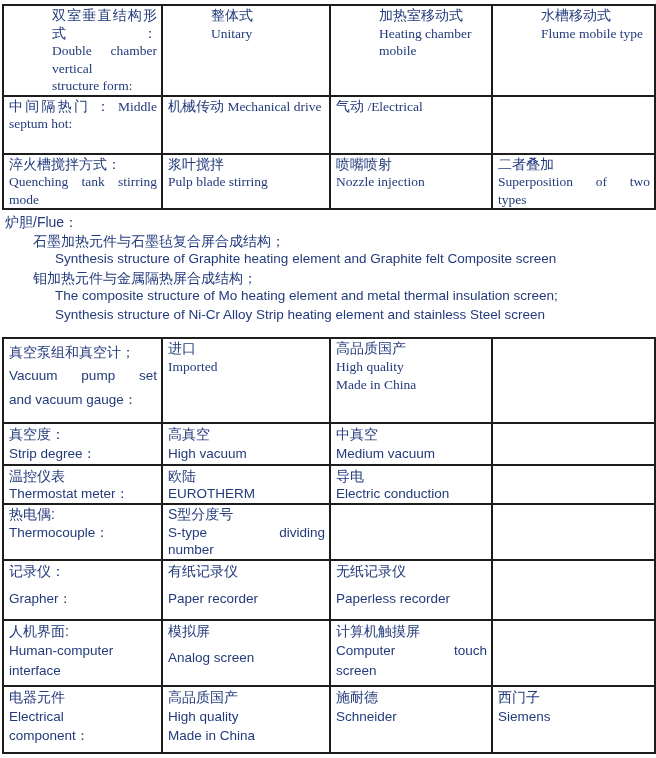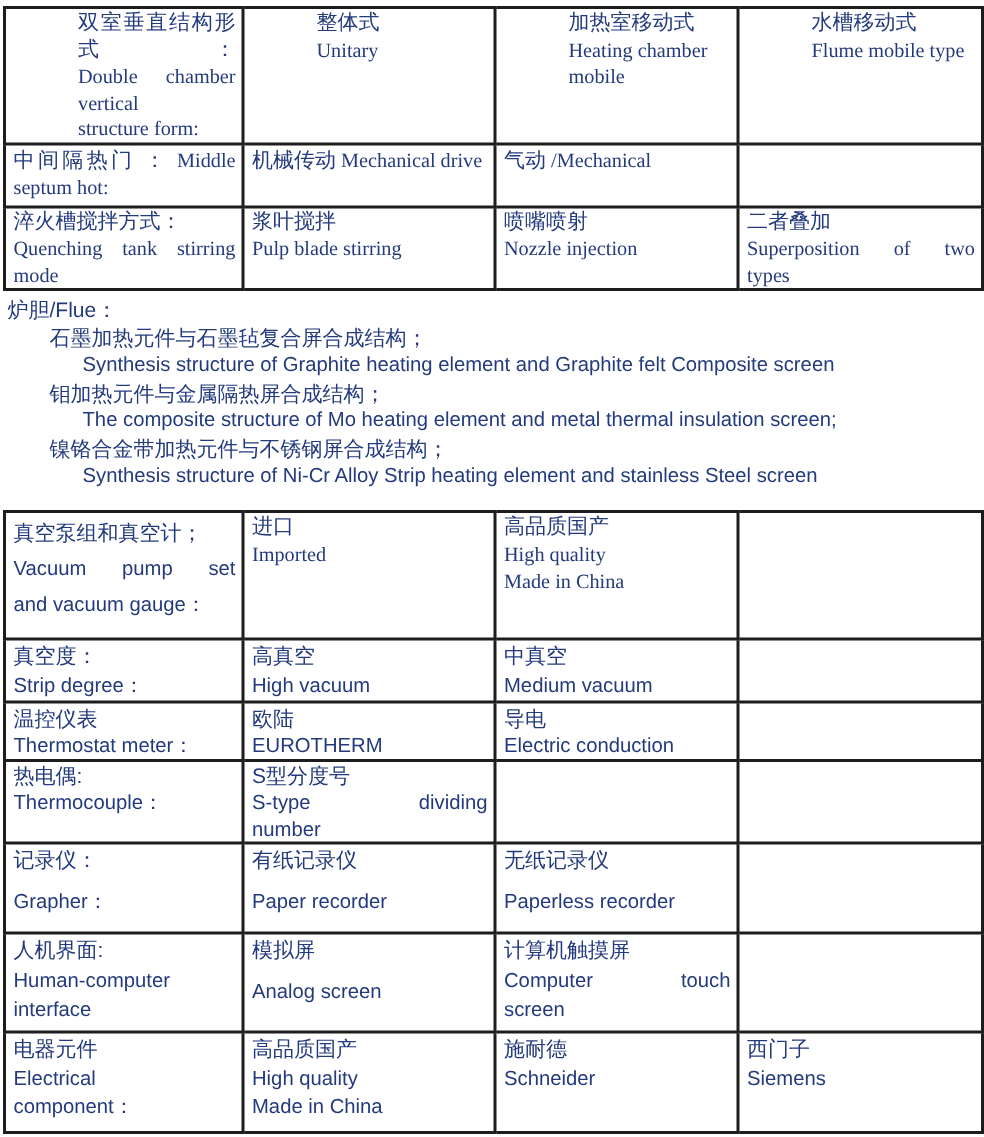--- a/index.html
+++ b/index.html
@@ -31,21 +31,21 @@
   }
   col.c1 { width: 159px; }
   col.c2 { width: 168px; }
   col.c3 { width: 162px; }
   col.c4 { width: 163px; }
 
   
   .tt { margin-top: 4px; font-family: "Liberation Serif", serif; font-size: 13.5px; line-height: 17.5px; }
   .tt .zh { font-size: 14px; }
   .tt tr.r0 td { height: 53px; padding-left: 48px; }
-  .tt tr.r1 td { height: 42px; }
+  .tt tr.r1 td { height: 58px; }
   .tt tr.r2 td { height: 46px; }
 
   .zh, .en { display: block; }
   .jlast { text-align: justify; text-align-last: justify; }
   .flow { text-align: justify; }
   .flow .zh, .flow .en { display: inline; }
 
   
   .flue { margin-top: 3px; font-size: 13.5px; line-height: 18.5px; }
   .flue .heading { padding-left: 5px; font-size: 14px; }
@@ -115,21 +115,21 @@
       </td>
       <td>
         <div class="flow">
           <span class="zh">机械传动</span>
           <span class="en">Mechanical drive</span>
         </div>
       </td>
       <td>
         <div class="flow">
           <span class="zh">气动</span>
-          <span class="en">/Mechanical</span>
+          <span class="en">/Electrical</span>
         </div>
       </td>
       <td></td>
     </tr>
     <tr class="r2">
       <td>
         <span class="zh">淬火槽搅拌方式：</span>
         <span class="en jlast">Quenching tank stirring</span>
         <span class="en">mode</span>
       </td>
@@ -149,21 +149,20 @@
     </tr>
   </tbody>
     </table>
 
   <div class="flue">
     <div class="heading">炉胆/Flue：</div>
     <div class="zh-line">石墨加热元件与石墨毡复合屏合成结构；</div>
     <div class="en-line">Synthesis structure of Graphite heating element and Graphite felt Composite screen</div>
     <div class="zh-line">钼加热元件与金属隔热屏合成结构；</div>
     <div class="en-line">The composite structure of Mo heating element and metal thermal insulation screen;</div>
-    <div class="zh-line">镍铬合金带加热元件与不锈钢屏合成结构；</div>
     <div class="en-line">Synthesis structure of Ni-Cr Alloy Strip heating element and stainless Steel screen</div>
   </div>
 
   <table class="spec bt">
     <colgroup>
         <col class="c1">
         <col class="c2">
         <col class="c3">
         <col class="c4">
       </colgroup>

